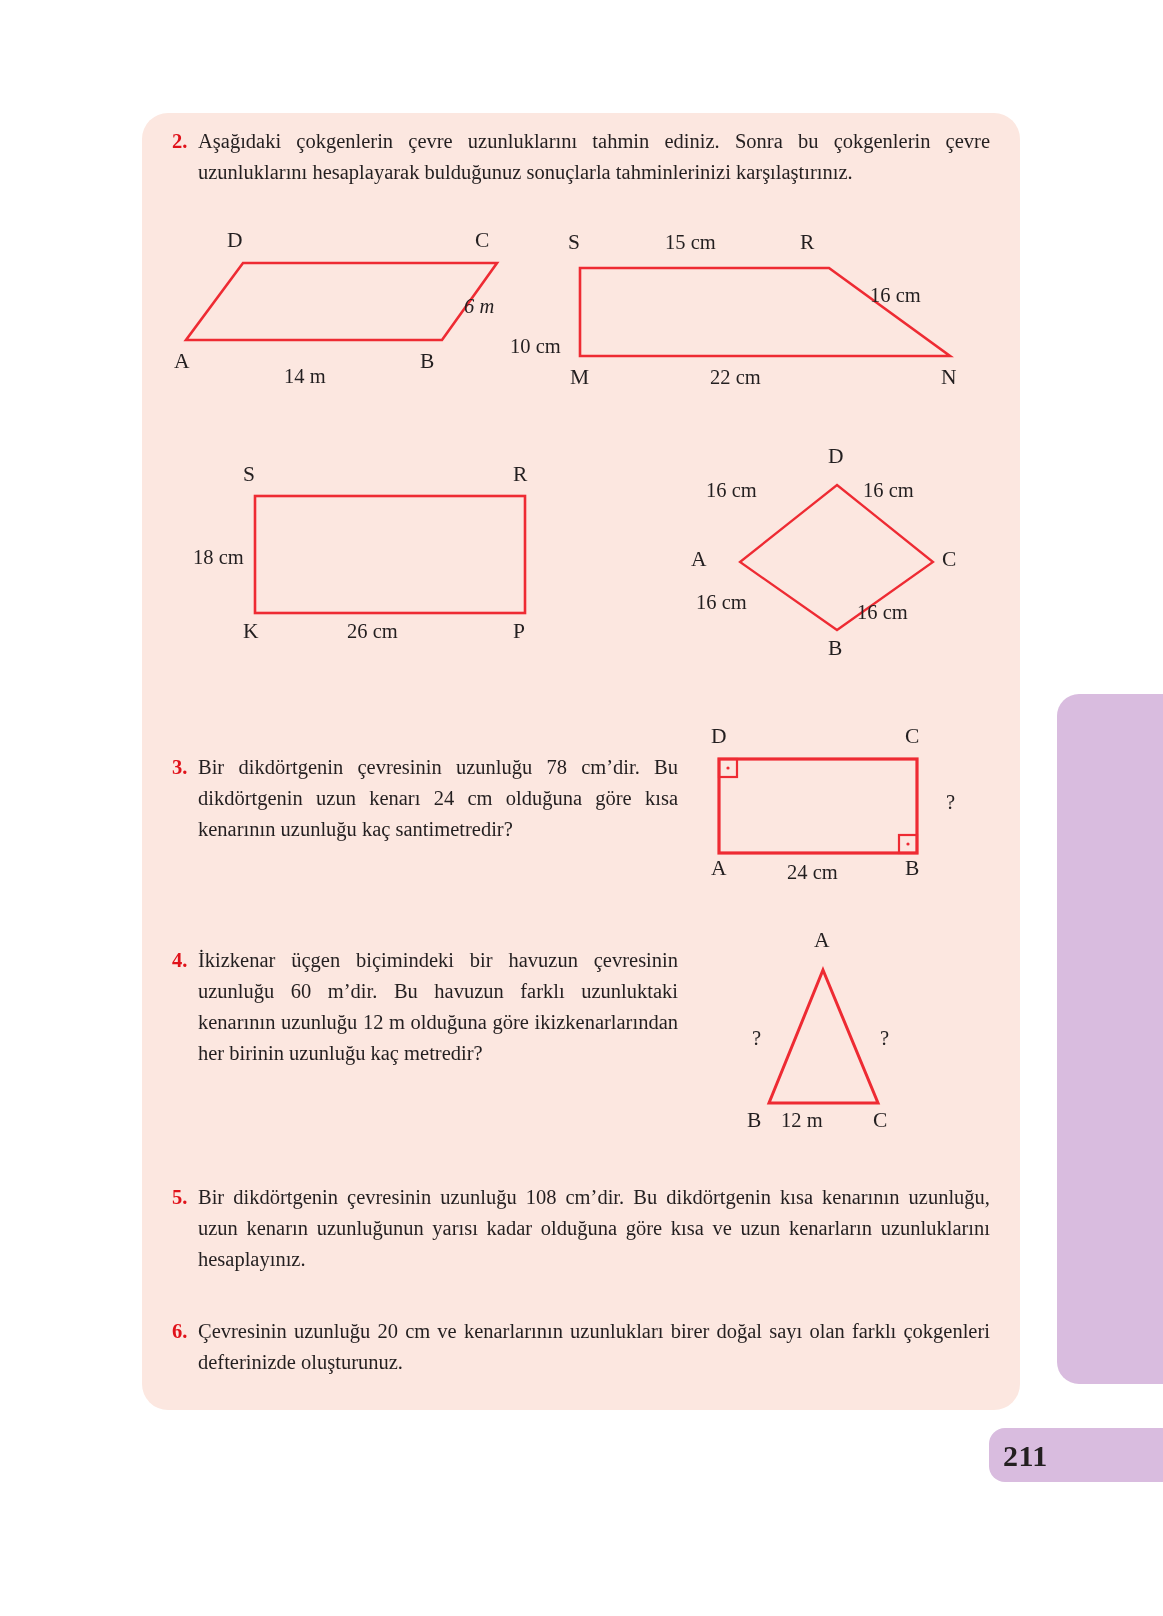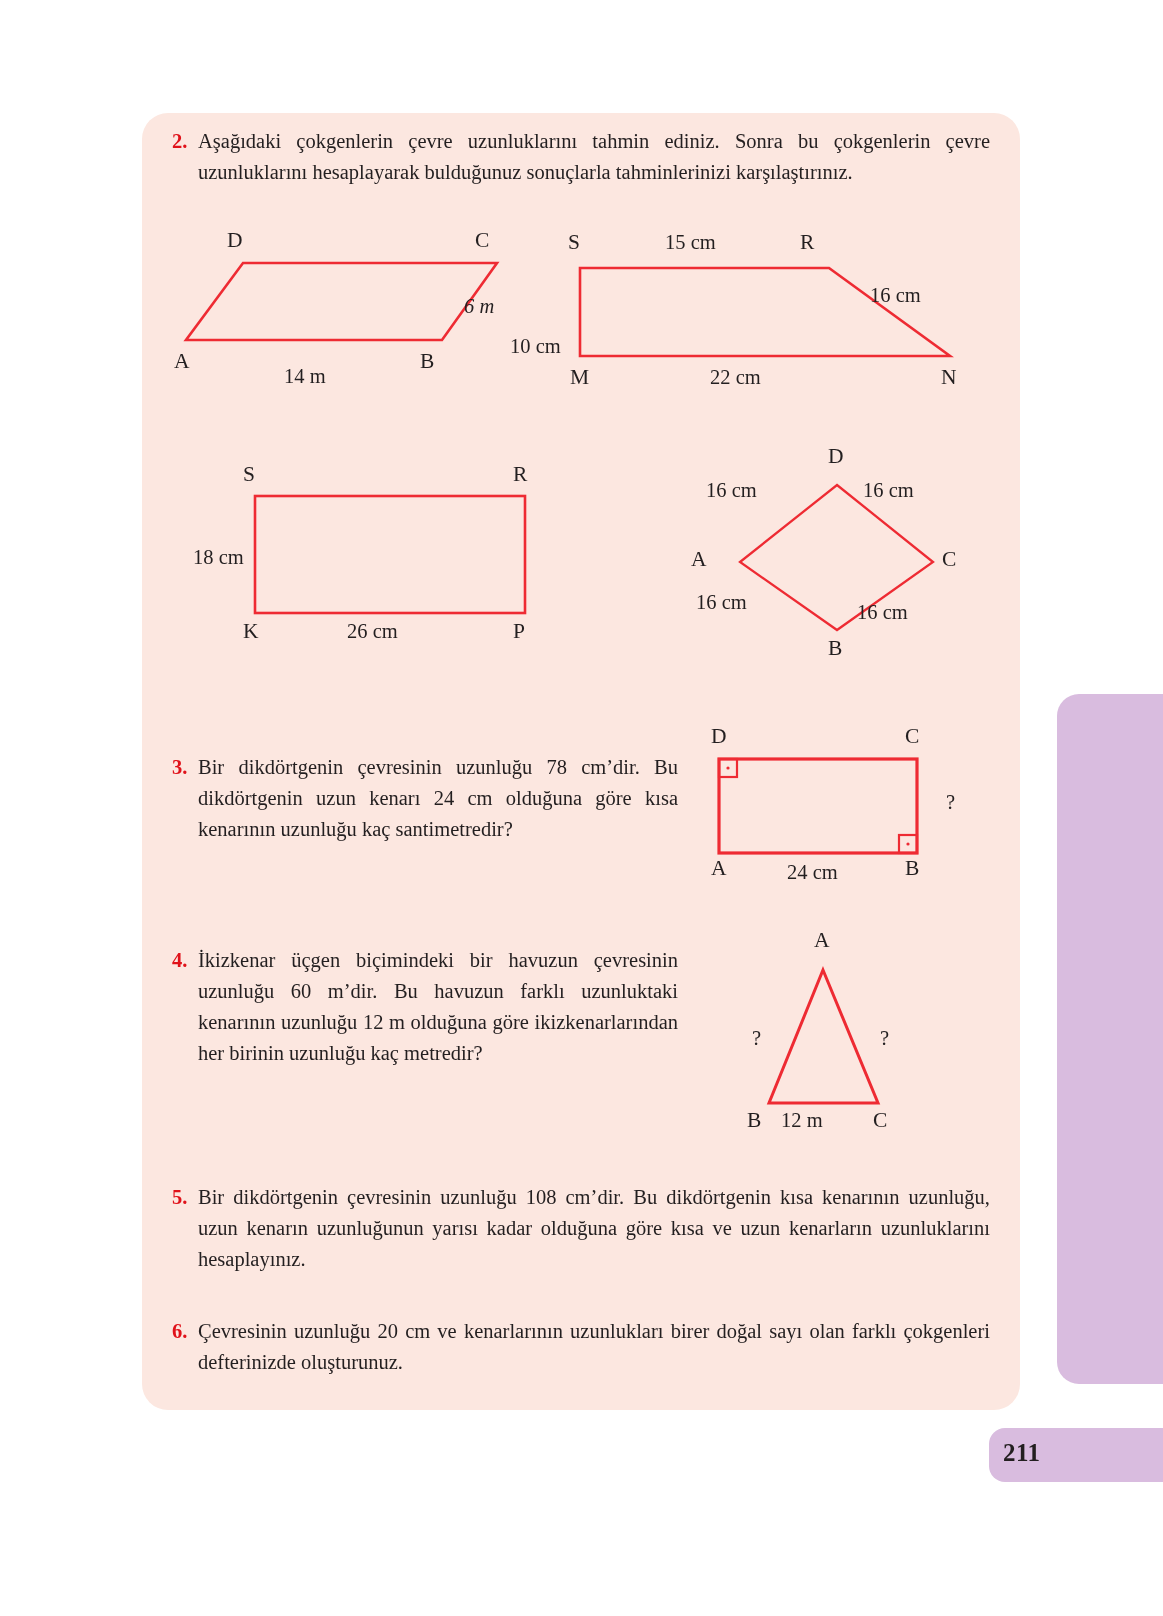--- a/index.html
+++ b/index.html
@@ -40,21 +40,21 @@
     width: 174px;
     height: 54px;
     background: #d9bcdf;
     border-top-left-radius: 16px;
     border-bottom-left-radius: 16px;
   }
   .page-number {
     position: absolute;
     left: 1003px;
     top: 1439px;
-    font-size: 25px;
+    font-size: 30px;
     font-weight: bold;
     color: #231f20;
     letter-spacing: 0.5px;
   }
   
   .content-panel {
     position: absolute;
     left: 142px;
     top: 113px;
     width: 878px;

